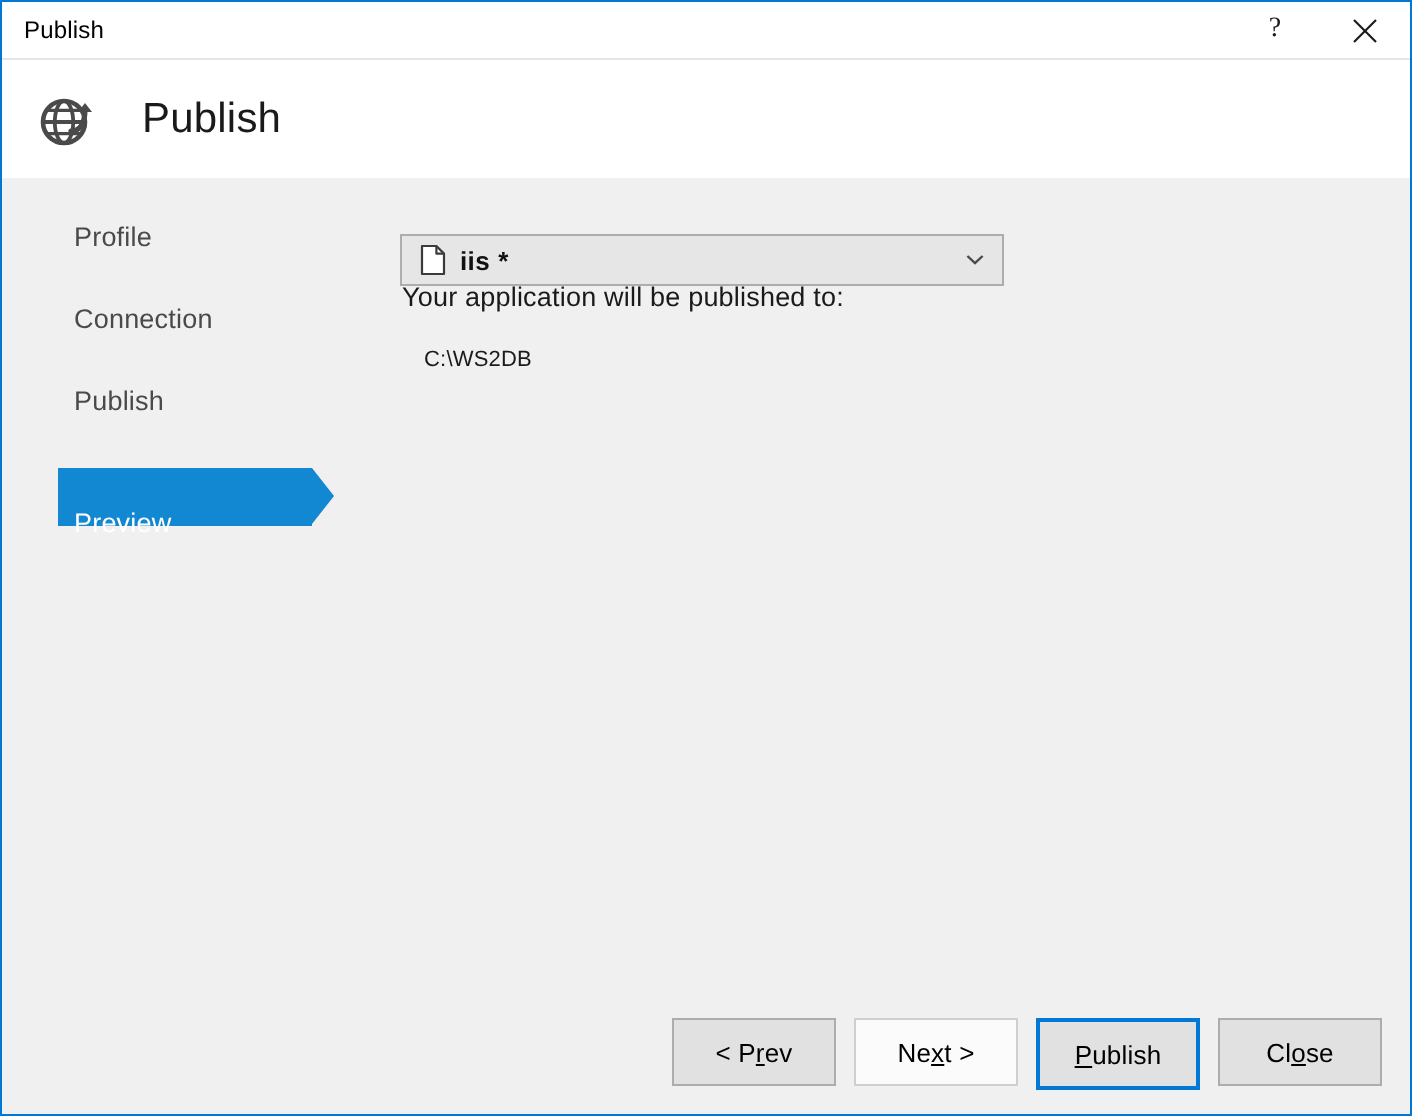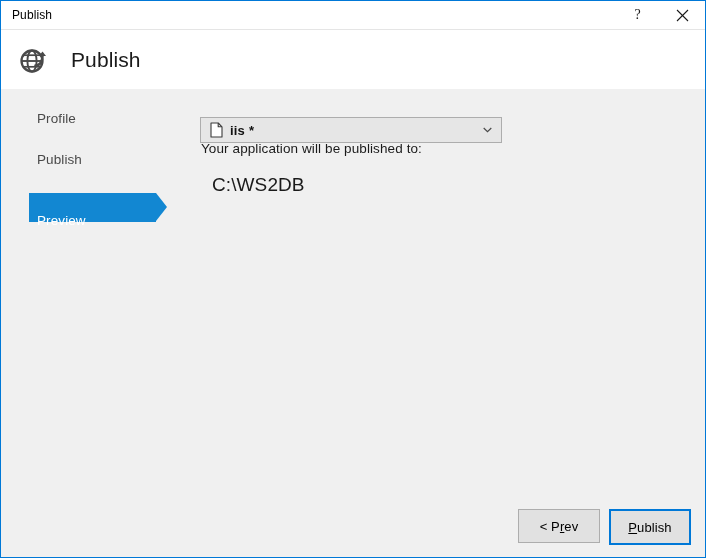--- a/index.html
+++ b/index.html
@@ -205,21 +205,21 @@
     left: 1px;
     top: 52px;
     font-size: 13.5px;
     color: #1a1a1a;
     letter-spacing: 0.1px;
   }
   .publish-target-path {
     position: absolute;
     left: 12px;
     top: 85px;
-    font-size: 19px;
+    font-size: 11px;
     color: #1a1a1a;
     letter-spacing: 0.1px;
   }
 
   
   .footer {
     position: absolute;
     right: 14px;
     bottom: 12px;
     display: flex;
@@ -284,20 +284,23 @@
       </svg>
     </div>
     <div class="header-title">Publish</div>
   </div>
 
   <div class="body">
 
     <div class="sidebar">
       <div class="nav-item">
         <span class="nav-label">Profile</span>
+      </div>
+      <div class="nav-item">
+        <span class="nav-label">Connection</span>
       </div>
       <div class="nav-item">
         <span class="nav-label">Publish</span>
       </div>
       <div class="nav-item selected">
         <span class="nav-bg"></span>
         <span class="nav-arrow"></span>
         <span class="nav-label">Preview</span>
       </div>
     </div>
@@ -322,19 +325,25 @@
 
       <div class="publish-target-label">Your application will be published to:</div>
       <div class="publish-target-path">C:\WS2DB</div>
 
     </div>
 
     <div class="footer">
       <button class="btn">
         <span><span>&lt; P</span><u>r</u><span>ev</span></span>
       </button>
+      <button class="btn light">
+        <span><span>Ne</span><u>x</u><span>t &gt;</span></span>
+      </button>
       <button class="btn focused">
         <span><span></span><u>P</u><span>ublish</span></span>
       </button>
+      <button class="btn">
+        <span><span>Cl</span><u>o</u><span>se</span></span>
+      </button>
     </div>
 
   </div>
 </div>
 
 </body></html>

